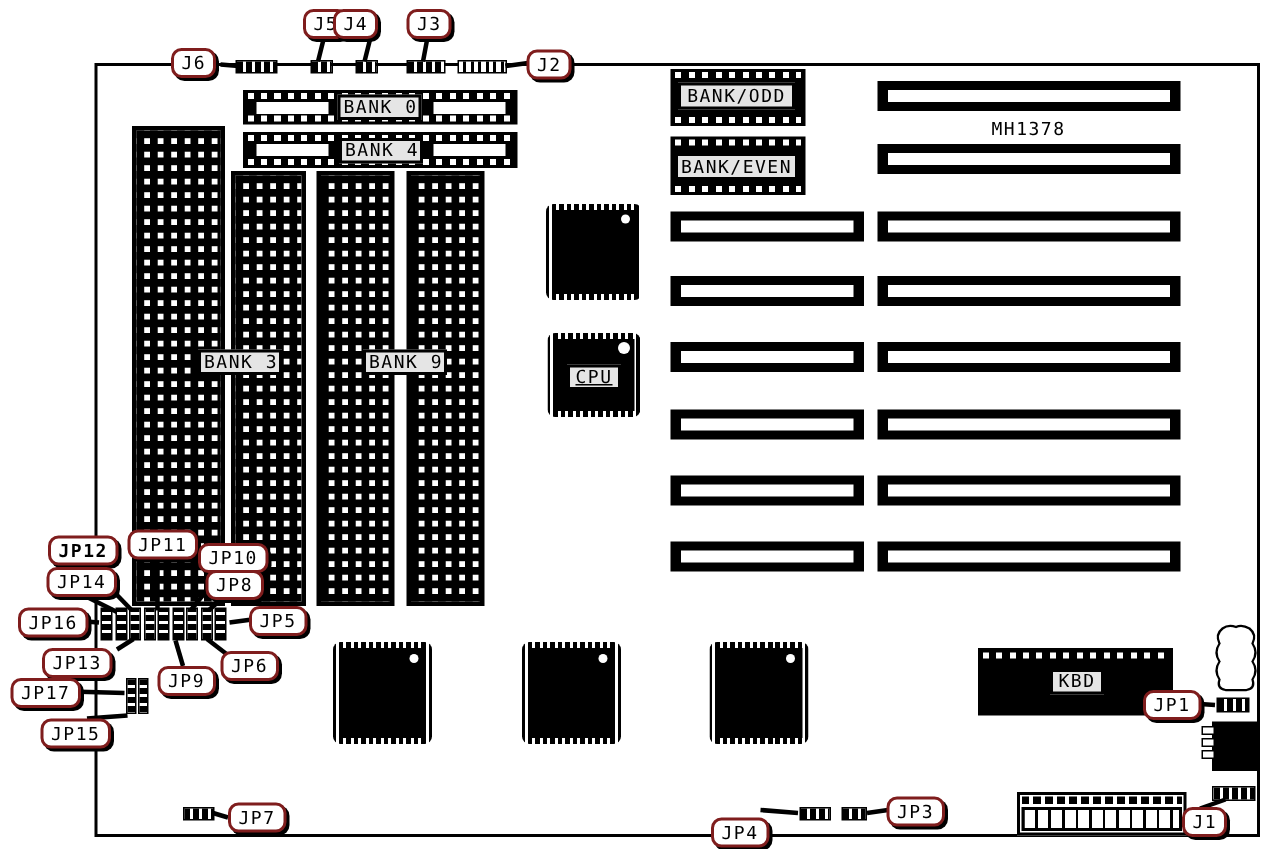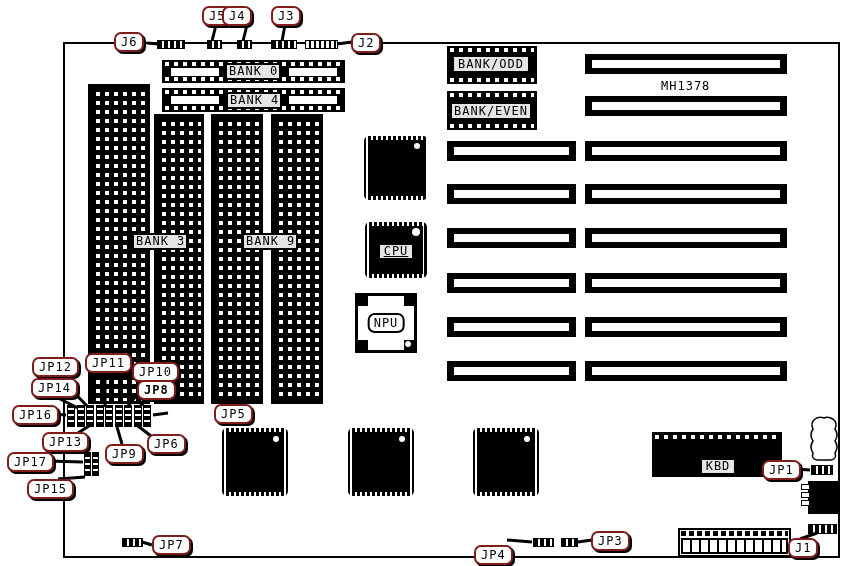--- a/index.html
+++ b/index.html
@@ -157,39 +157,35 @@
 
   <div class="qfp" style="left:364px;top:136px;width:64px;height:64px;">
     <span class="dot" style="right:8px;top:7px;width:6px;height:6px;"></span>
   </div>
 
   <div class="qfp" style="left:365px;top:222px;width:62px;height:56px;">
     <span class="dot" style="right:7px;top:6px;width:8px;height:8px;"></span>
   </div>
   <div class="complabel" style="left:378px;top:243px;width:36px;height:17px;text-decoration:underline;">CPU</div>
 
-  <div class="npu" style="left:355px;top:293px;width:62px;height:60px;">
-    <span class="npulabel">NPU</span>
-    <span class="dot" style="right:2px;bottom:2px;width:6px;height:6px;border:1px solid #000;"></span>
-  </div>
 
   <div class="qfp" style="left:222px;top:428px;width:66px;height:68px;">
     <span class="dot" style="right:9px;top:8px;width:6px;height:6px;"></span>
   </div>
   <div class="qfp" style="left:348px;top:428px;width:66px;height:68px;">
     <span class="dot" style="right:9px;top:8px;width:6px;height:6px;"></span>
   </div>
   <div class="qfp" style="left:473px;top:428px;width:66px;height:68px;">
     <span class="dot" style="right:9px;top:8px;width:6px;height:6px;"></span>
   </div>
 
   <div class="blk" style="left:652px;top:432px;width:130px;height:45px;">
     <div class="dots" style="top:3px;"></div>
   </div>
-  <div class="complabel" style="left:700px;top:446px;width:36px;height:17px;margin-top:12px;">KBD</div>
+  <div class="complabel" style="left:700px;top:446px;width:36px;height:17px;">KBD</div>
 
   <svg class="abs" style="left:806px;top:415px;z-index:8;" width="36" height="48" viewBox="0 0 36 48">
     <path d="M9,4 Q4,8 7,14 Q3,20 7,26 Q3,32 7,38 Q5,44 11,45 L25,45 Q31,44 29,38 Q33,32 29,26 Q33,20 29,14 Q32,8 27,4 Q22,1 18,3 Q13,1 9,4 Z" fill="#fff" stroke="#000" stroke-width="1.5"></path>
   </svg>
   <div class="hjump" style="left:811px;top:465px;width:22px;height:10px;"></div>
   <div class="blk" style="left:808px;top:481px;width:32px;height:33px;"></div>
   <div class="abs" style="left:801px;top:484px;width:9px;height:6px;border:1px solid #000;background:#fff;z-index:7;"></div>
   <div class="abs" style="left:801px;top:492px;width:9px;height:6px;border:1px solid #000;background:#fff;z-index:7;"></div>
   <div class="abs" style="left:801px;top:500px;width:9px;height:6px;border:1px solid #000;background:#fff;z-index:7;"></div>
   <div class="hjump" style="left:808px;top:524px;width:29px;height:10px;"></div>
@@ -241,28 +237,28 @@
       <path d="M795,469 L810,470"></path>
       <path d="M800,539 L817,533"></path>
     </g>
   </svg>
 
   <div class="callout" style="left:114px;top:32px;">J6</div>
   <div class="callout" style="left:202px;top:6px;">J5</div>
   <div class="callout" style="left:222px;top:6px;">J4</div>
   <div class="callout" style="left:271px;top:6px;">J3</div>
   <div class="callout" style="left:351px;top:33px;">J2</div>
-  <div class="callout" style="left:32px;top:357px;">JP12</div>
+  <div class="callout" style="left:32px;top:357px;font-weight:bold;">JP12</div>
   <div class="callout" style="left:85px;top:353px;">JP11</div>
   <div class="callout" style="left:132px;top:362px;">JP10</div>
   <div class="callout" style="left:31px;top:378px;">JP14</div>
-  <div class="callout" style="left:137px;top:380px;font-weight:bold;">JP8</div>
+  <div class="callout" style="left:137px;top:380px;">JP8</div>
   <div class="callout" style="left:12px;top:405px;">JP16</div>
-  <div class="callout" style="left:166px;top:404px;margin-left:48px;">JP5</div>
-  <div class="callout" style="left:42px;top:432px;">JP13</div>
+  <div class="callout" style="left:166px;top:404px;">JP5</div>
+  <div class="callout" style="left:28px;top:432px;">JP13</div>
   <div class="callout" style="left:105px;top:444px;">JP9</div>
   <div class="callout" style="left:147px;top:434px;">JP6</div>
   <div class="callout" style="left:7px;top:452px;">JP17</div>
   <div class="callout" style="left:27px;top:479px;">JP15</div>
   <div class="callout" style="left:152px;top:535px;">JP7</div>
   <div class="callout" style="left:474px;top:545px;">JP4</div>
   <div class="callout" style="left:591px;top:531px;">JP3</div>
   <div class="callout" style="left:762px;top:460px;">JP1</div>
   <div class="callout" style="left:788px;top:538px;">J1</div>
 

